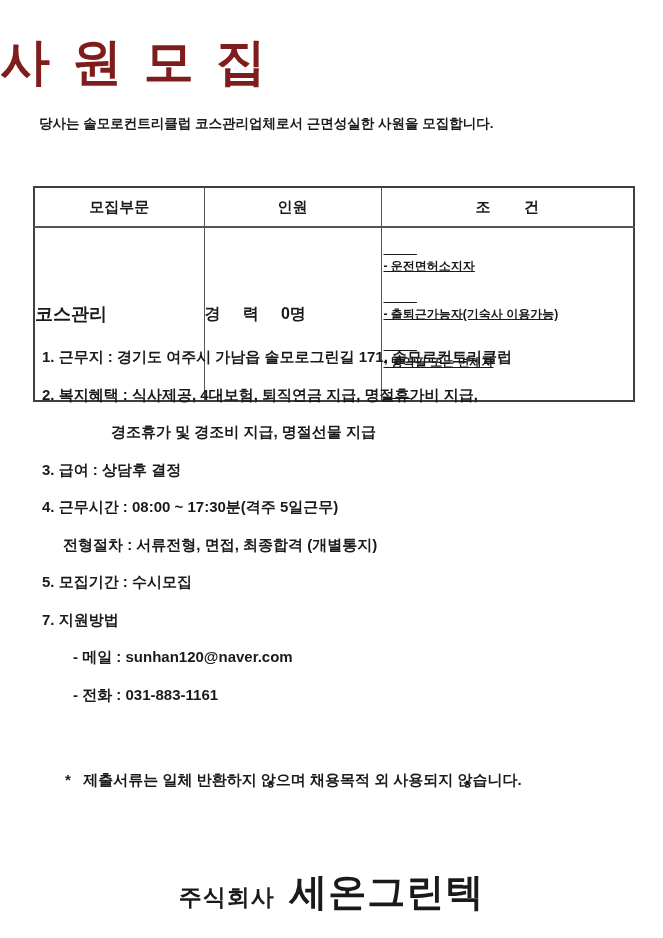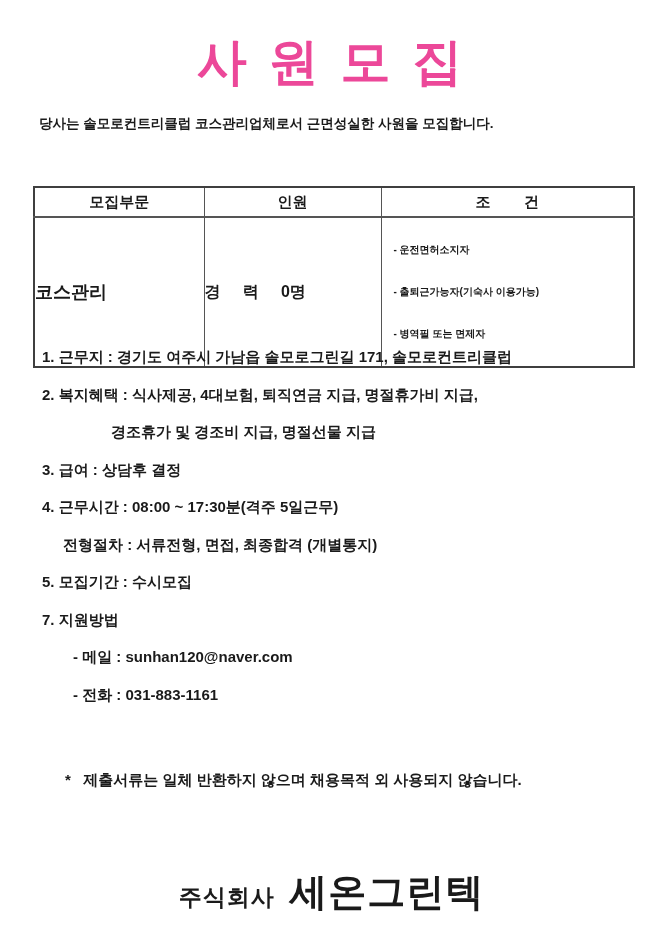--- a/index.html
+++ b/index.html
@@ -12,26 +12,26 @@
     height: 938px;
     margin: 0 auto;
     background: #ffffff;
     color: #1a1a1a;
     font-weight: 700;
     overflow: hidden;
   }
 
   .doc-title {
     margin-top: 36px;
-    text-align: center;
+    text-align: left;
     font-size: 50px;
     line-height: 52px;
     letter-spacing: 4px;
     white-space: pre;
-    color: #ec4899;
+    color: #7f1d1d;
   }
 
   .intro {
     margin: 28px 0 0 39px;
     font-size: 13.5px;
     line-height: 16px;
     white-space: pre-wrap;
   }
 
   .recruit-table {
@@ -41,35 +41,35 @@
     width: 600px;
     border-collapse: collapse;
     table-layout: fixed;
   }
   .recruit-table th, .recruit-table td {
     border: 1.5px solid #555;
     white-space: pre-wrap;
   }
   .recruit-table { border: 2px solid #3f3f3f; }
   .recruit-table thead th {
-    height: 30px;
+    height: 40px;
     font-size: 15px;
     font-weight: 700;
     text-align: center;
     vertical-align: middle;
     border-bottom-width: 2px;
   }
   .recruit-table tbody td { height: 113px; vertical-align: middle; }
   .col-part  { width: 170px; }
   .col-count { width: 177px; }
   .col-cond  { width: 253px; }
 
   .cell-part  { text-align: left; font-size: 18px; }
   .cell-count { text-align: left; font-size: 16px; }
-  .cell-cond  { font-size: 10px; padding-left: 12px; }
+  .cell-cond  { font-size: 12px; padding-left: 2px; text-decoration: underline; }
   .cond-line  { line-height: 20px; white-space: pre-wrap; }
 
   .details {
     position: absolute;
     left: 42px;
     top: 338px;
     width: 600px;
     font-size: 15px;
   }
   .detail-line {

